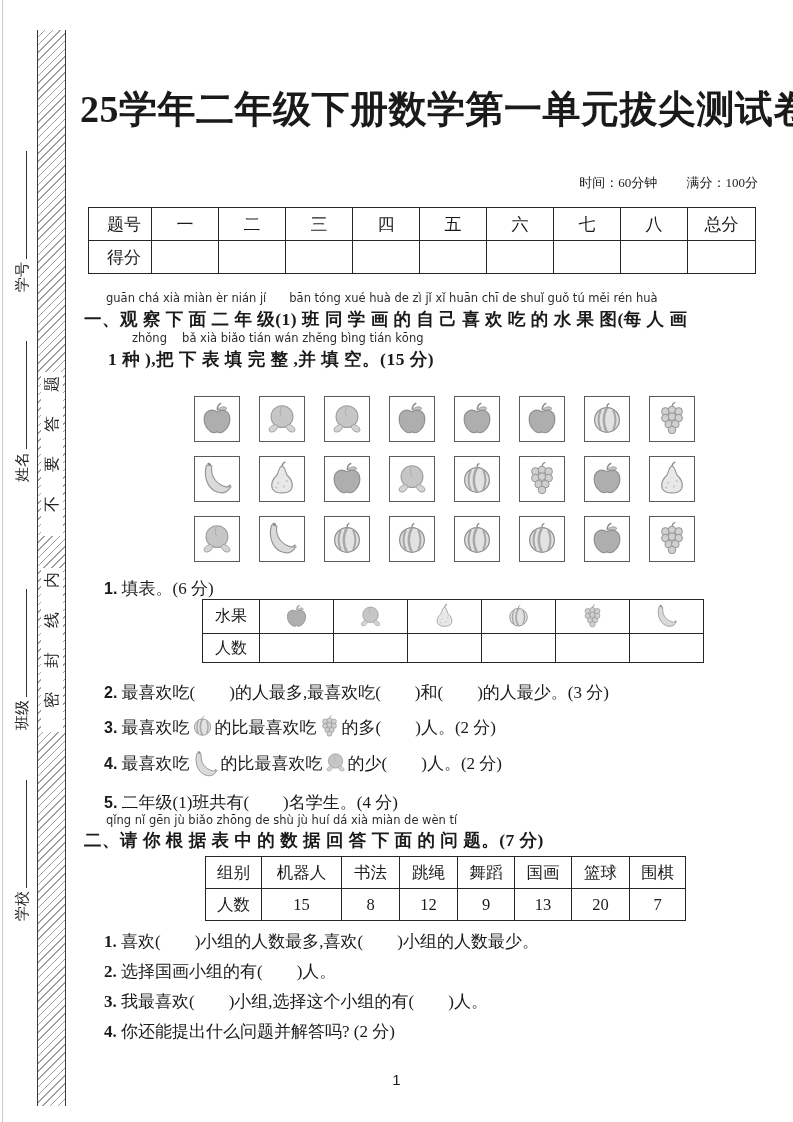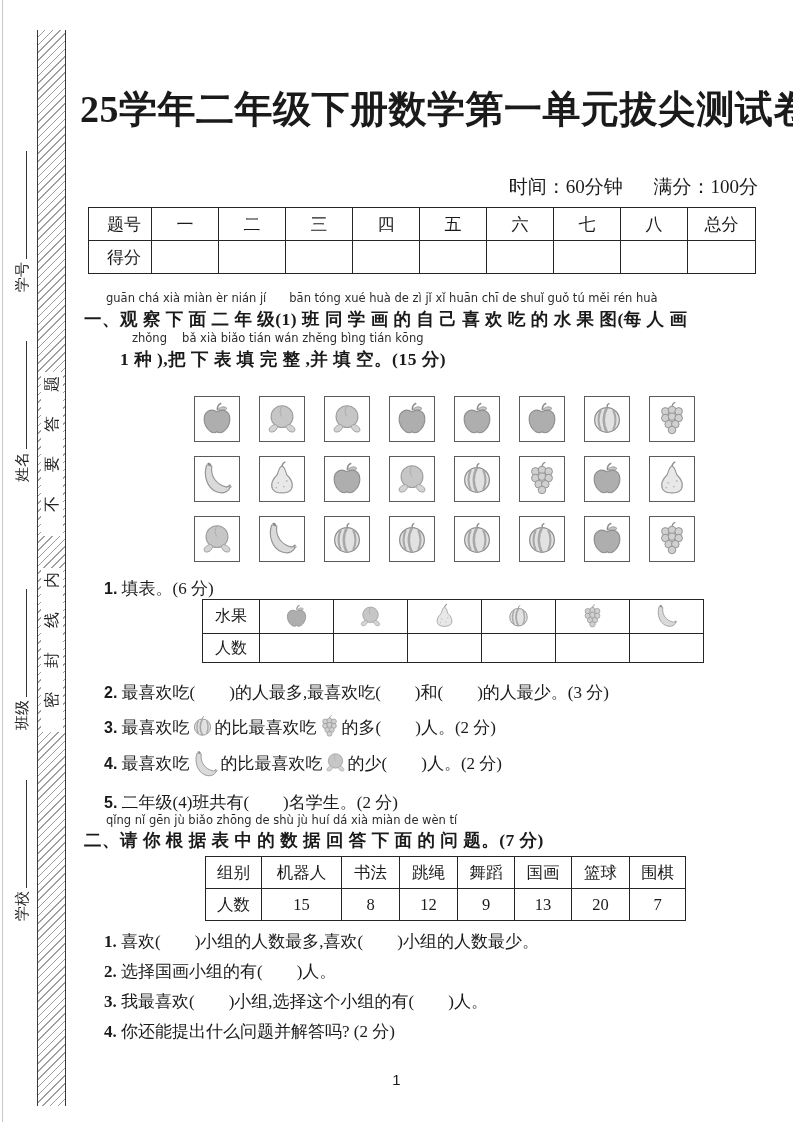--- a/index.html
+++ b/index.html
@@ -35,41 +35,41 @@
   .lbl-xuehao { top:202px; }
   .lbl-xingming { top:392px; }
   .lbl-banji { top:640px; }
   .lbl-xuexiao { top:831px; }
 
   
   .title {
     position:absolute; left:80px; top:84px; width:678px; text-align:center;
     font-size:38px; font-weight:bold; letter-spacing:0.5px; white-space:nowrap;
   }
-  .meta { position:absolute; left:80px; top:174px; width:678px; text-align:right; font-size:19px; }
+  .meta { position:absolute; left:80px; top:174px; width:678px; text-align:right; font-size:13px; }
   .meta span { margin-left:26px; }
 
   
   table { border-collapse:collapse; background:#fff; }
   td { border:1.6px solid #262626; text-align:center; vertical-align:middle; font-size:17px; }
 
   .score-table { position:absolute; left:88px; top:207px; table-layout:fixed; }
   .score-table td { width:67px; height:33px; }
   .score-table td.first { width:63px;padding-left:8px; }
   .score-table td.last { width:68px; }
 
   
   .sec-head { position:absolute; left:84px; width:694px; }
   .sec1-head { top:291px; }
   .sec2-head { top:813px; }
   .pline { font-family:"DejaVu Sans","Liberation Sans",sans-serif; font-size:11.5px; color:#2b2b2b; white-space:nowrap; }
   .tline { font-size:17.5px; font-weight:bold; letter-spacing:0.5px; white-space:nowrap; margin-top:1px; }
   .ind1 { margin-left:22px; }
   .ind2 { margin-left:48px; }
-  .ind3 { margin-left:36px; }
+  .ind3 { margin-left:24px; }
 
   
   .fruit-grid {
     position:absolute; left:194px; top:396px;
     display:grid; grid-template-columns:repeat(8,46px); grid-auto-rows:46px;
     column-gap:19px; row-gap:14px;
   }
   .gcell { border:1.6px solid #5a5a5a; background:#fff; display:flex; align-items:center; justify-content:center; }
   .gcell svg { width:38px; height:38px; }
 
@@ -391,21 +391,21 @@
       </svg></span><span>的多(　　)人。(2 分)</span>
 </div>
 <div class="q q-4">
   <b>4.</b><span> 最喜欢吃</span><span class="fruit-inline big"><svg viewBox="0 0 40 40" aria-hidden="true">
         <use href="#f-banana"></use>
       </svg></span><span>的比最喜欢吃</span><span class="fruit-inline"><svg viewBox="0 0 40 40" aria-hidden="true">
         <use href="#f-peach"></use>
       </svg></span><span>的少(　　)人。(2 分)</span>
 </div>
 <div class="q q-5">
-  <b>5.</b><span> 二年级(4)班共有(　　)名学生。(2 分)</span>
+  <b>5.</b><span> 二年级(1)班共有(　　)名学生。(4 分)</span>
 </div>
 
 <div class="sec-head sec2-head">
   <div class="pline ind1">qǐng nǐ gēn jù biǎo zhōng de shù jù huí dá xià miàn de wèn tí</div>
   <div class="tline">二、请 你 根 据 表  中  的 数 据 回 答 下 面  的 问 题。(7 分)</div>
 </div>
 
 <table class="group-table">
   <colgroup>
     <col style="width:56px">

